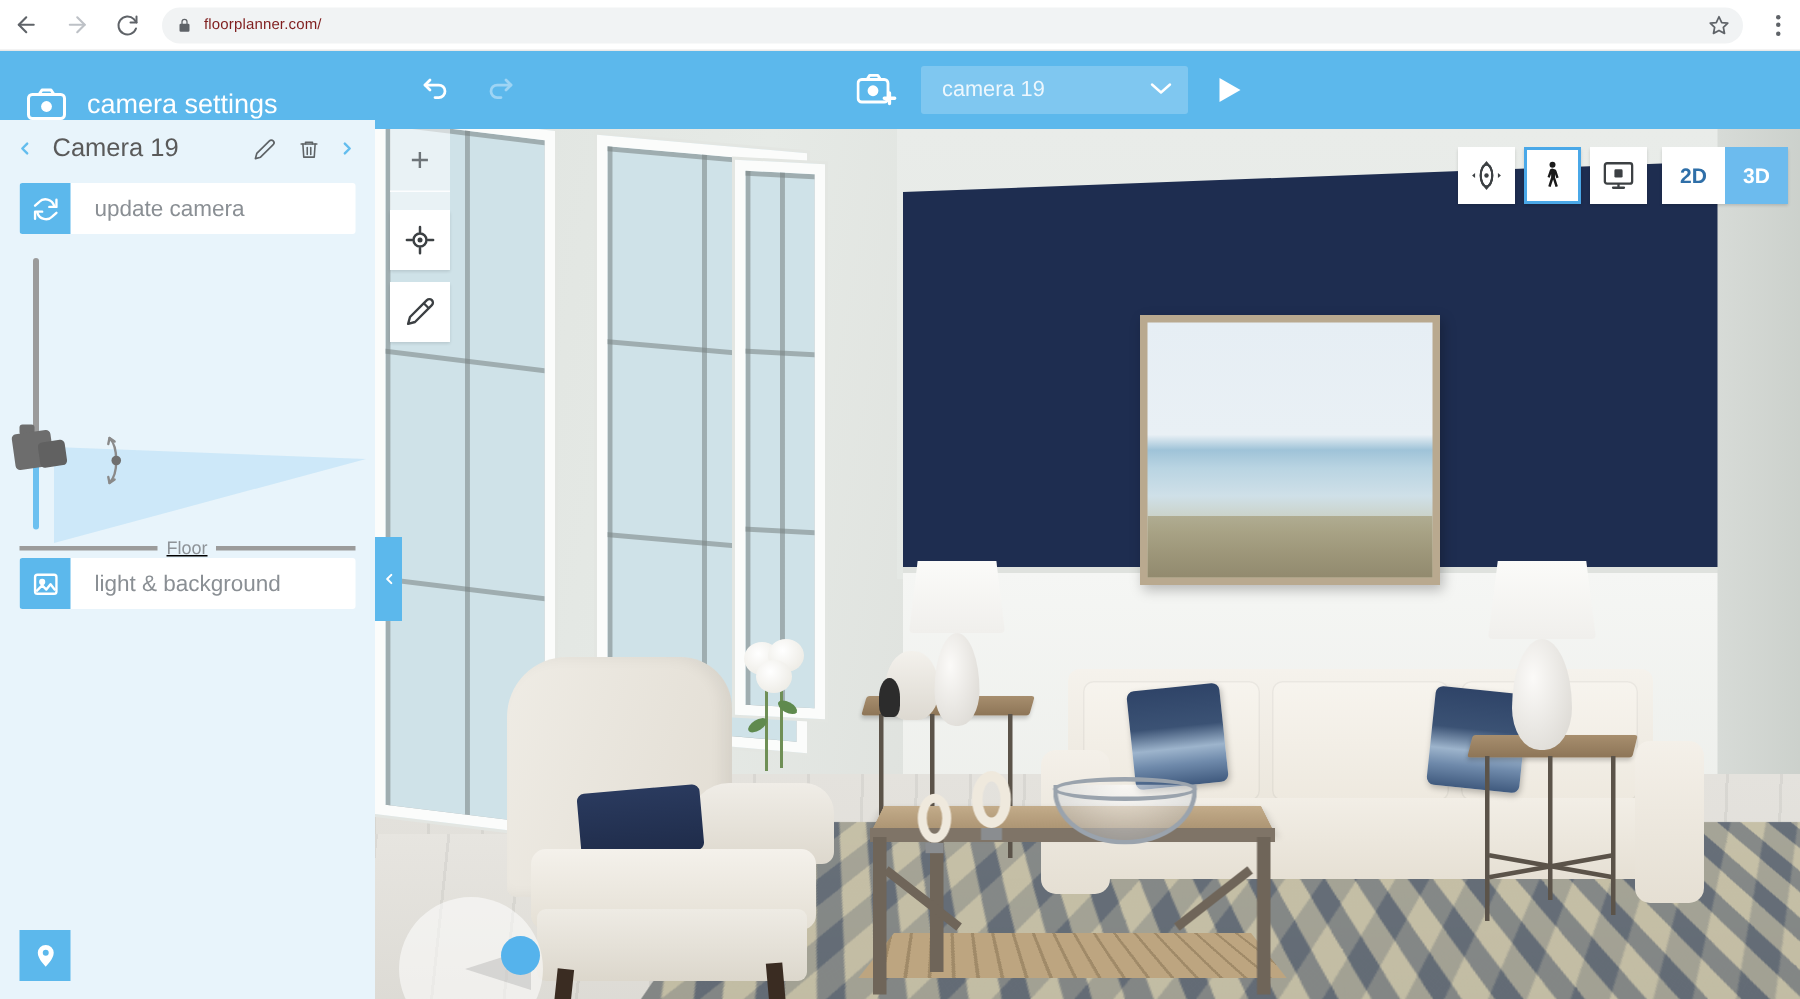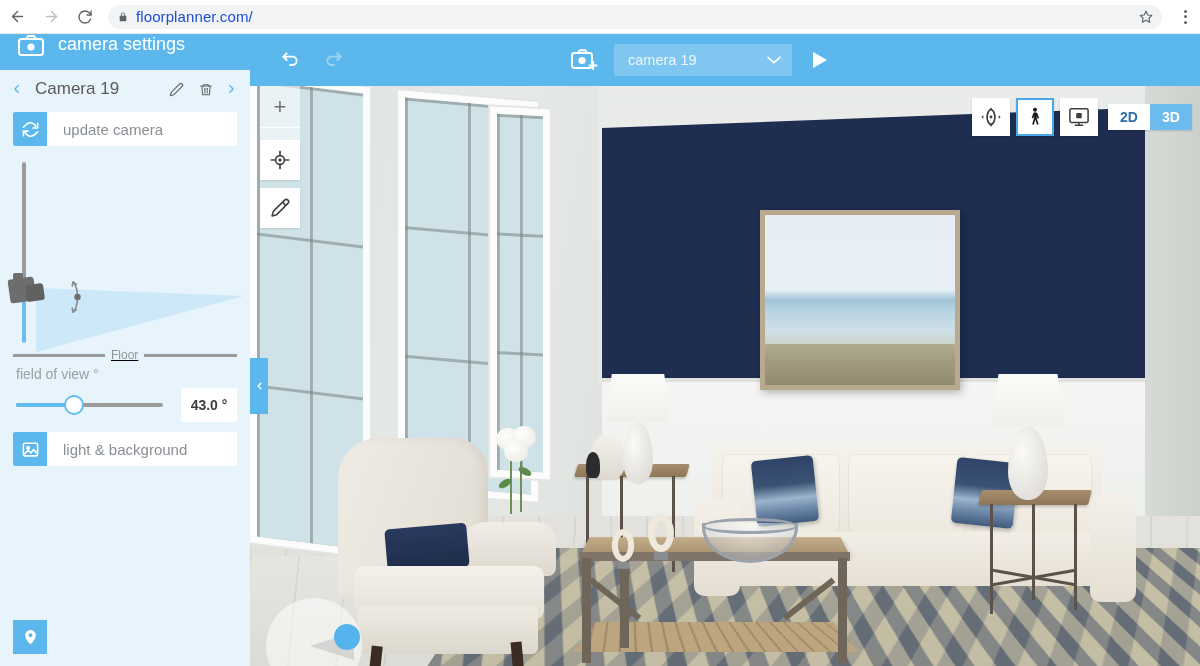--- a/index.html
+++ b/index.html
@@ -20,37 +20,37 @@
     width: 34px; height: 34px; display: flex; align-items: center; justify-content: center;
     color: #5f6368;
   }
   .nav-btn svg { display: block; }
   .omnibox {
     flex: 1; height: 24px; margin: 0 8px 0 6px; background: #f1f3f4;
     border-radius: 12px; display: flex; align-items: center; padding: 0 10px;
     position: relative;
   }
   .omnibox .lock { margin-right: 8px; display: flex; align-items: center; }
-  .omnibox .url { font-size: 15px; color: #1d4ed8; letter-spacing: .1px; }
+  .omnibox .url { font-size: 10px; color: #7f1d1d; letter-spacing: .1px; }
   .star-btn { position: absolute; right: 6px; top: 2px; width: 20px; height: 20px;
     display: flex; align-items: center; justify-content: center; }
   .kebab { width: 30px; height: 34px; display: flex; flex-direction: column;
     align-items: center; justify-content: center; gap: 2.5px; }
   .kebab i { width: 3px; height: 3px; border-radius: 50%; background: #5f6368; display: block; }
 
   
   .stage { position: absolute; top: 34px; left: 0; width: 1200px; height: 632px; }
 
   
   .sidebar {
     position: absolute; left: 0; top: 0; width: 250px; height: 632px;
     background: #e8f4fb;
   }
   .sidebar-header {
-    height: 36px; background: #5cb8ec; display: flex; align-items: flex-start; padding-left: 18px;
+    height: 46px; background: #5cb8ec; display: flex; align-items: flex-end; padding-left: 18px;
   }
   .sidebar-header .cam-ico { width: 26px; height: 22px; margin-right: 14px; }
   .sidebar-title { color: #fff; font-size: 18px; font-weight: 400; }
 
   .cam-row {
     height: 38px; display: flex; align-items: center; padding: 0 12px 0 10px; gap: 8px;
   }
   .chev { color: #63bdee; display: flex; align-items: center; }
   .cam-name { flex: 1; font-size: 17px; color: #5a5a5a; margin-left: 4px; }
   .icon-btn { width: 22px; height: 22px; display: flex; align-items: center; justify-content: center; }
@@ -323,21 +323,21 @@
   .collapse-tab {
     position: absolute; left: 0; top: 272px; width: 18px; height: 56px; background: #5cb8ec;
     display: flex; align-items: center; justify-content: center;
   }
 
   .viewmode { position: absolute; right: 8px; top: 12px; display: flex; align-items: center; gap: 6px; }
   .vm-btn { width: 38px; height: 38px; background: #fff; display: flex; align-items: center;
     justify-content: center; box-shadow: 0 1px 2px rgba(0,0,0,.15); }
   .vm-btn.active { border: 2px solid #4aa8e8; }
   .dd-group { display: flex; margin-left: 4px; box-shadow: 0 1px 2px rgba(0,0,0,.15); }
-  .dd { width: 42px; height: 26px; background: #fff; display: flex; align-items: center;
+  .dd { width: 42px; height: 38px; background: #fff; display: flex; align-items: center;
     justify-content: center; font-size: 14px; font-weight: bold; color: #2f6fa8; }
   .dd.active { background: #6cbbee; color: #fff; }
 
   .joypad {
     position: absolute; left: 16px; bottom: -28px; width: 96px; height: 96px;
     border-radius: 50%; background: rgba(255,255,255,.55);
   }
   .joypad .wedge {
     position: absolute; left: 44px; top: 34px; width: 0; height: 0;
     border-right: 44px solid rgba(120,120,120,.22);
@@ -461,29 +461,20 @@
             <circle cx="13.5" cy="19" r="3.2" fill="#6f6f6f" stroke="none"></circle>
           </svg>
         </div>
         <div class="floor-line">
           <span class="ln short"></span>
           <span class="txt">Floor</span>
           <span class="ln"></span>
         </div>
       </div>
 
-      <div class="fov-label">field of view °</div>
-      <div class="fov-row">
-        <span class="slider">
-          <span class="track"></span>
-          <span class="fill"></span>
-          <span class="knob"></span>
-        </span>
-        <span class="fov-val">43.0 °</span>
-      </div>
 
       <div class="btn-row" style="margin-top:10px">
         <span class="sq">
           <svg width="19" height="19" viewBox="0 0 24 24" fill="none" stroke="#fff" stroke-width="2" stroke-linejoin="round">
               <rect x="3" y="4" width="18" height="16" rx="2"></rect>
               <circle cx="9" cy="10" r="1.6" fill="#fff"></circle>
               <path d="M4 18l5-5 3.5 3.5L16 12l4 5"></path>
             </svg>
         </span>
         <span class="lbl">light &amp; background</span>

